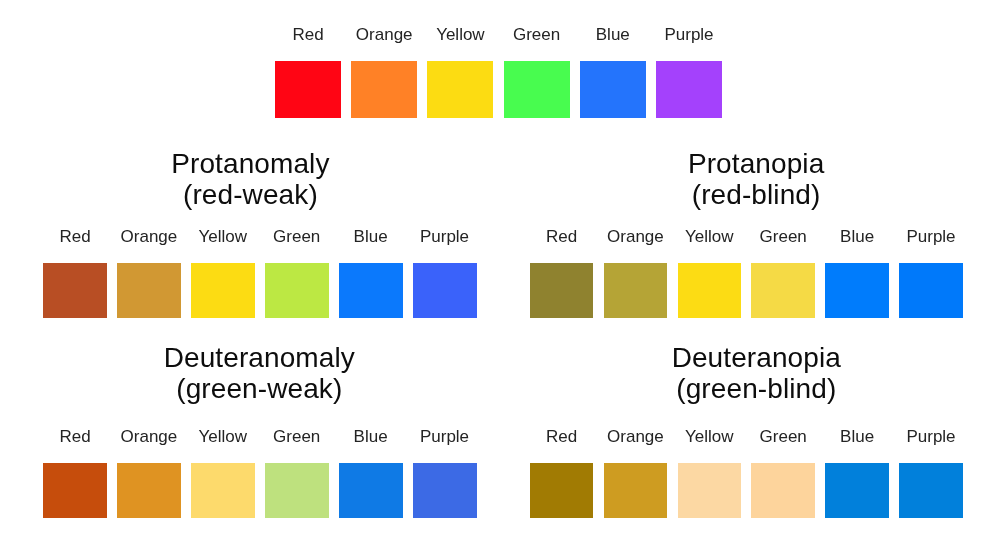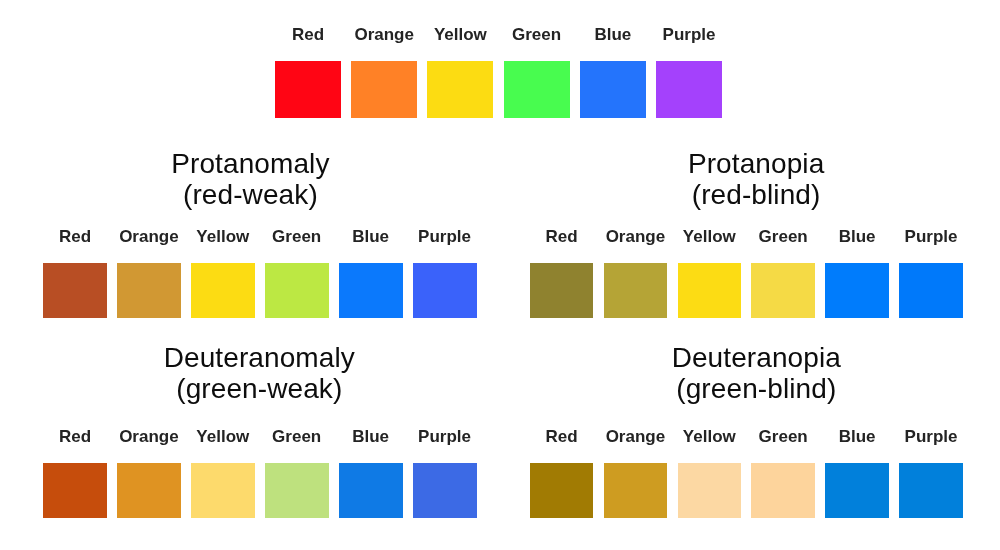--- a/index.html
+++ b/index.html
@@ -30,21 +30,21 @@
   .swatch-row { position: absolute; }
   .cell { position: absolute; top: 0; }
   .cell-label {
     position: absolute;
     left: 50%;
     transform: translateX(-50%);
     font-size: 17px;
     line-height: 17px;
     color: #242424;
     white-space: nowrap;
-    font-weight: 700;
+    font-weight: 400;
   }
   .chip { position: absolute; left: 0; }
 </style>
 </head>
 <body>
 
 <div id="stage">
     <div class="swatch-row" style="left: 0px; top: 0px;">
       <div class="cell" style="left: 275px; top: 0px; width: 66px; height: 1px;">
         <div class="cell-label" style="top: 26px;">Red</div>

